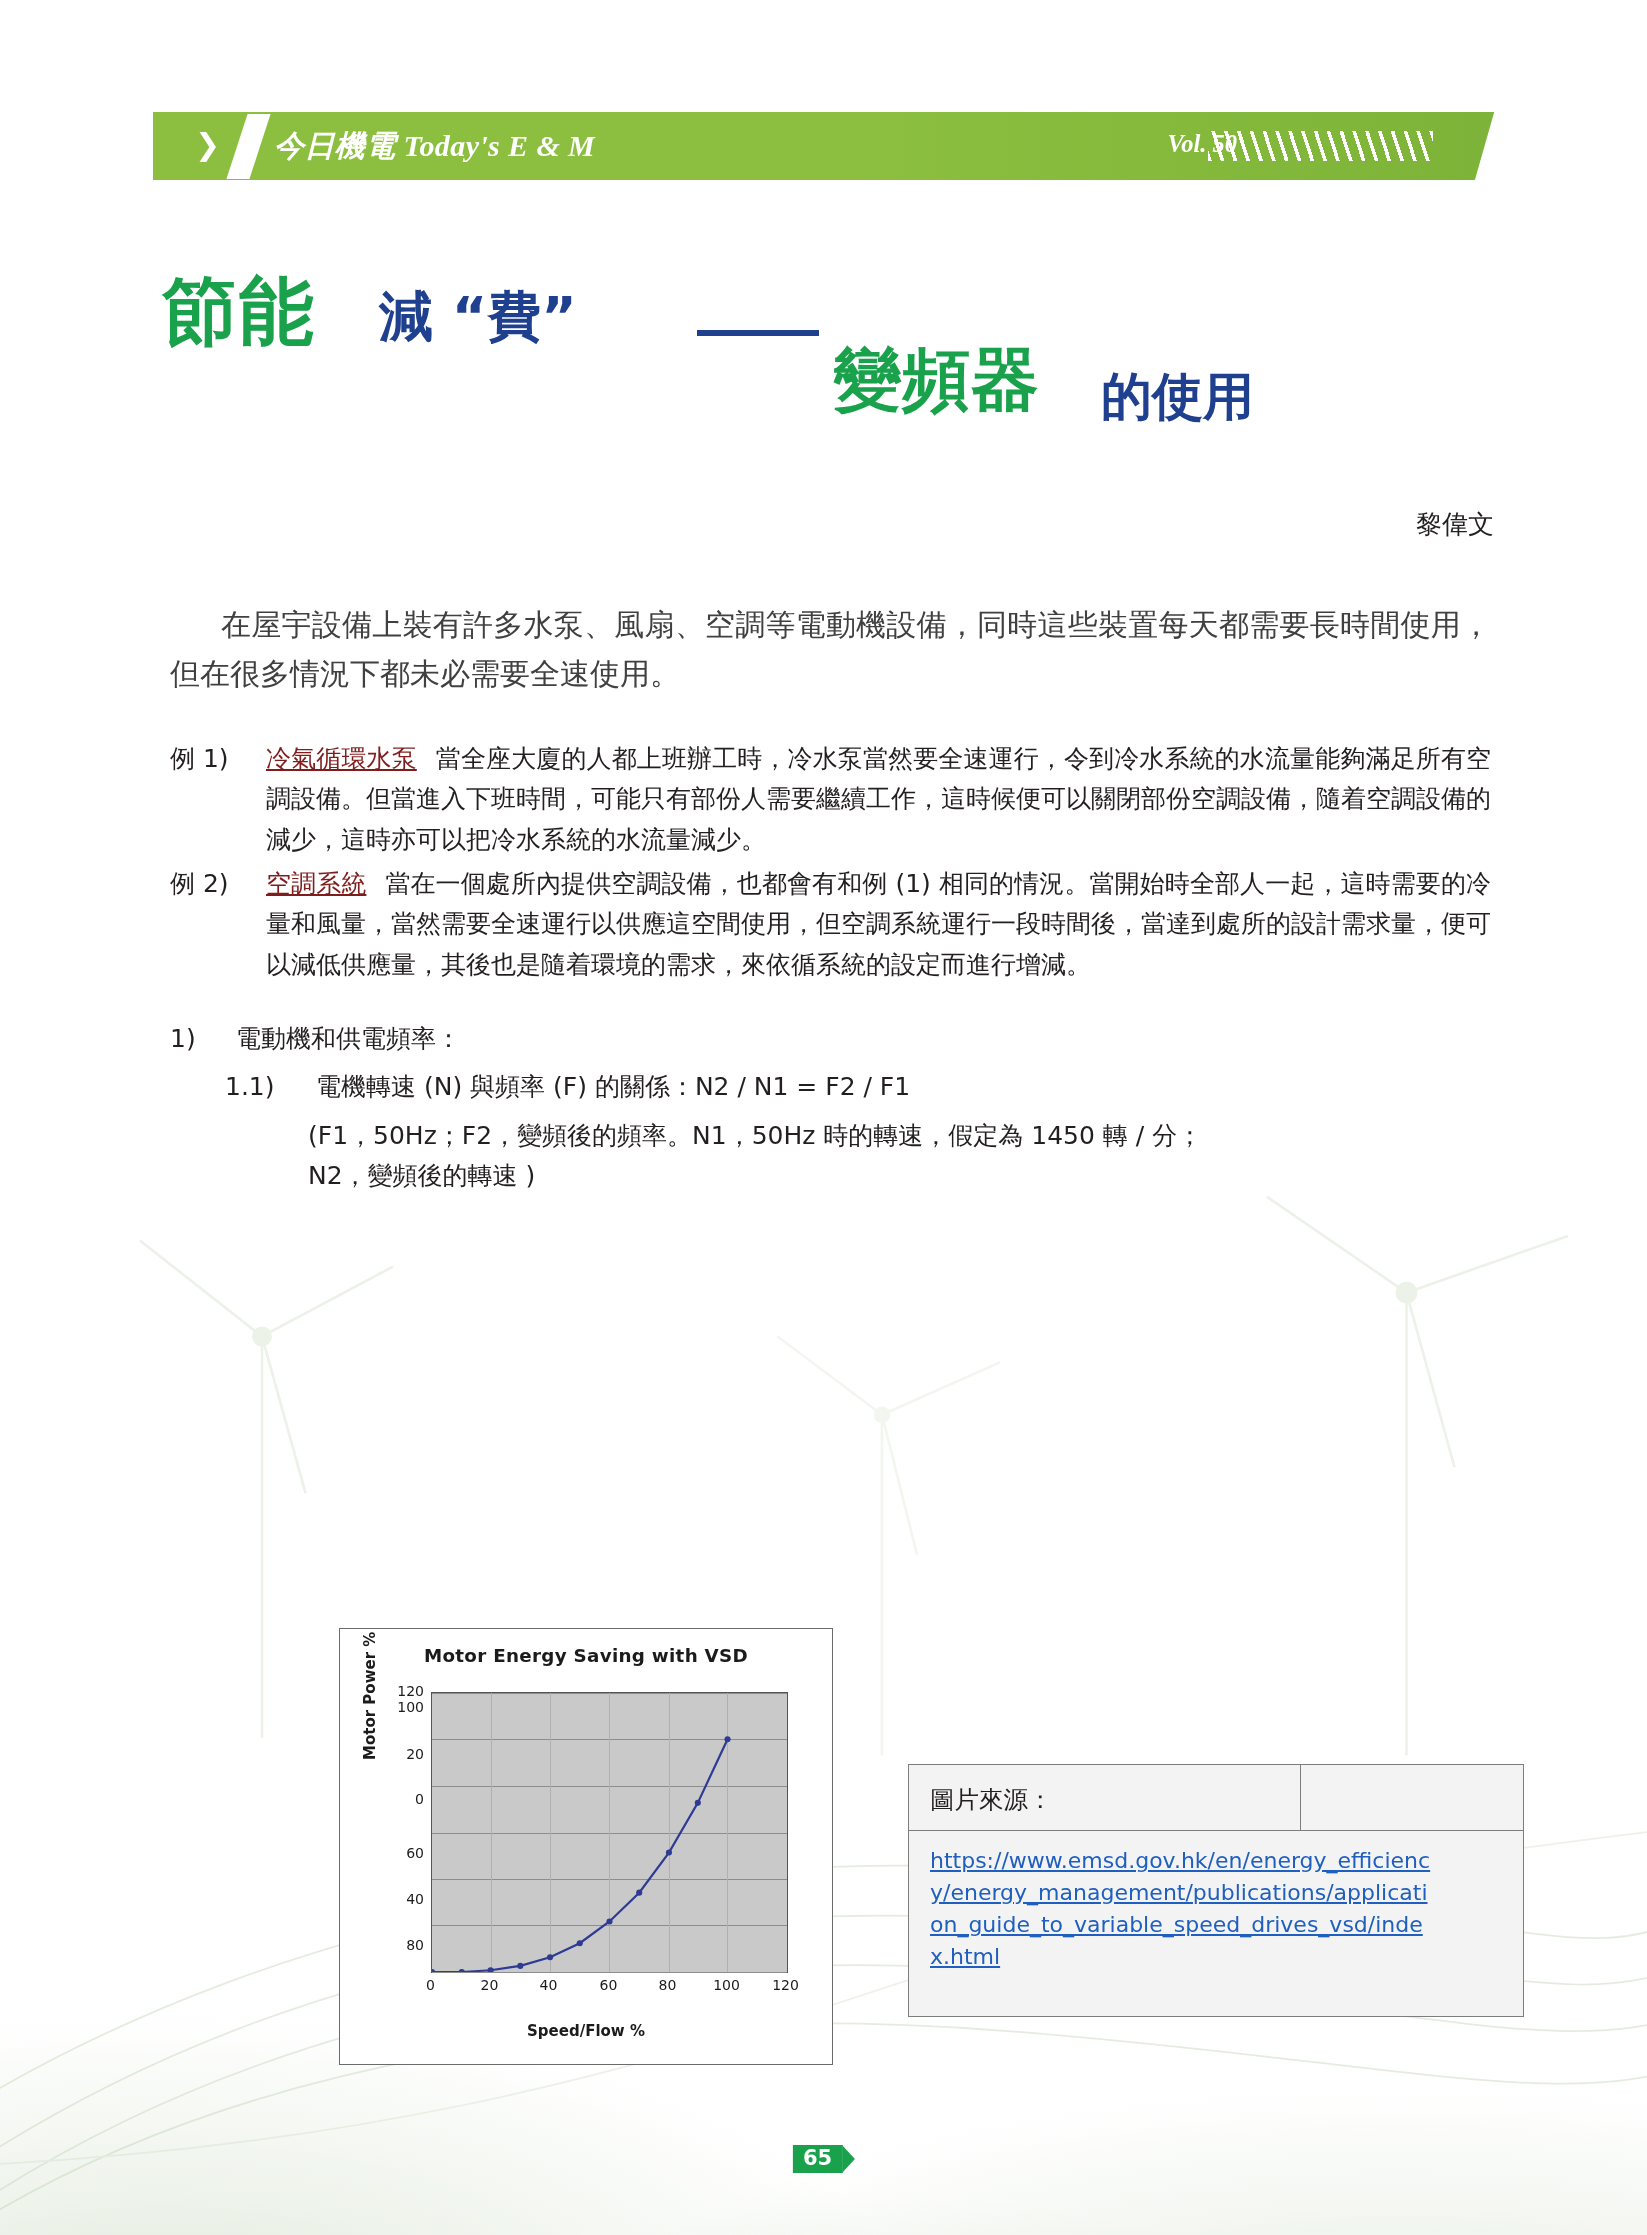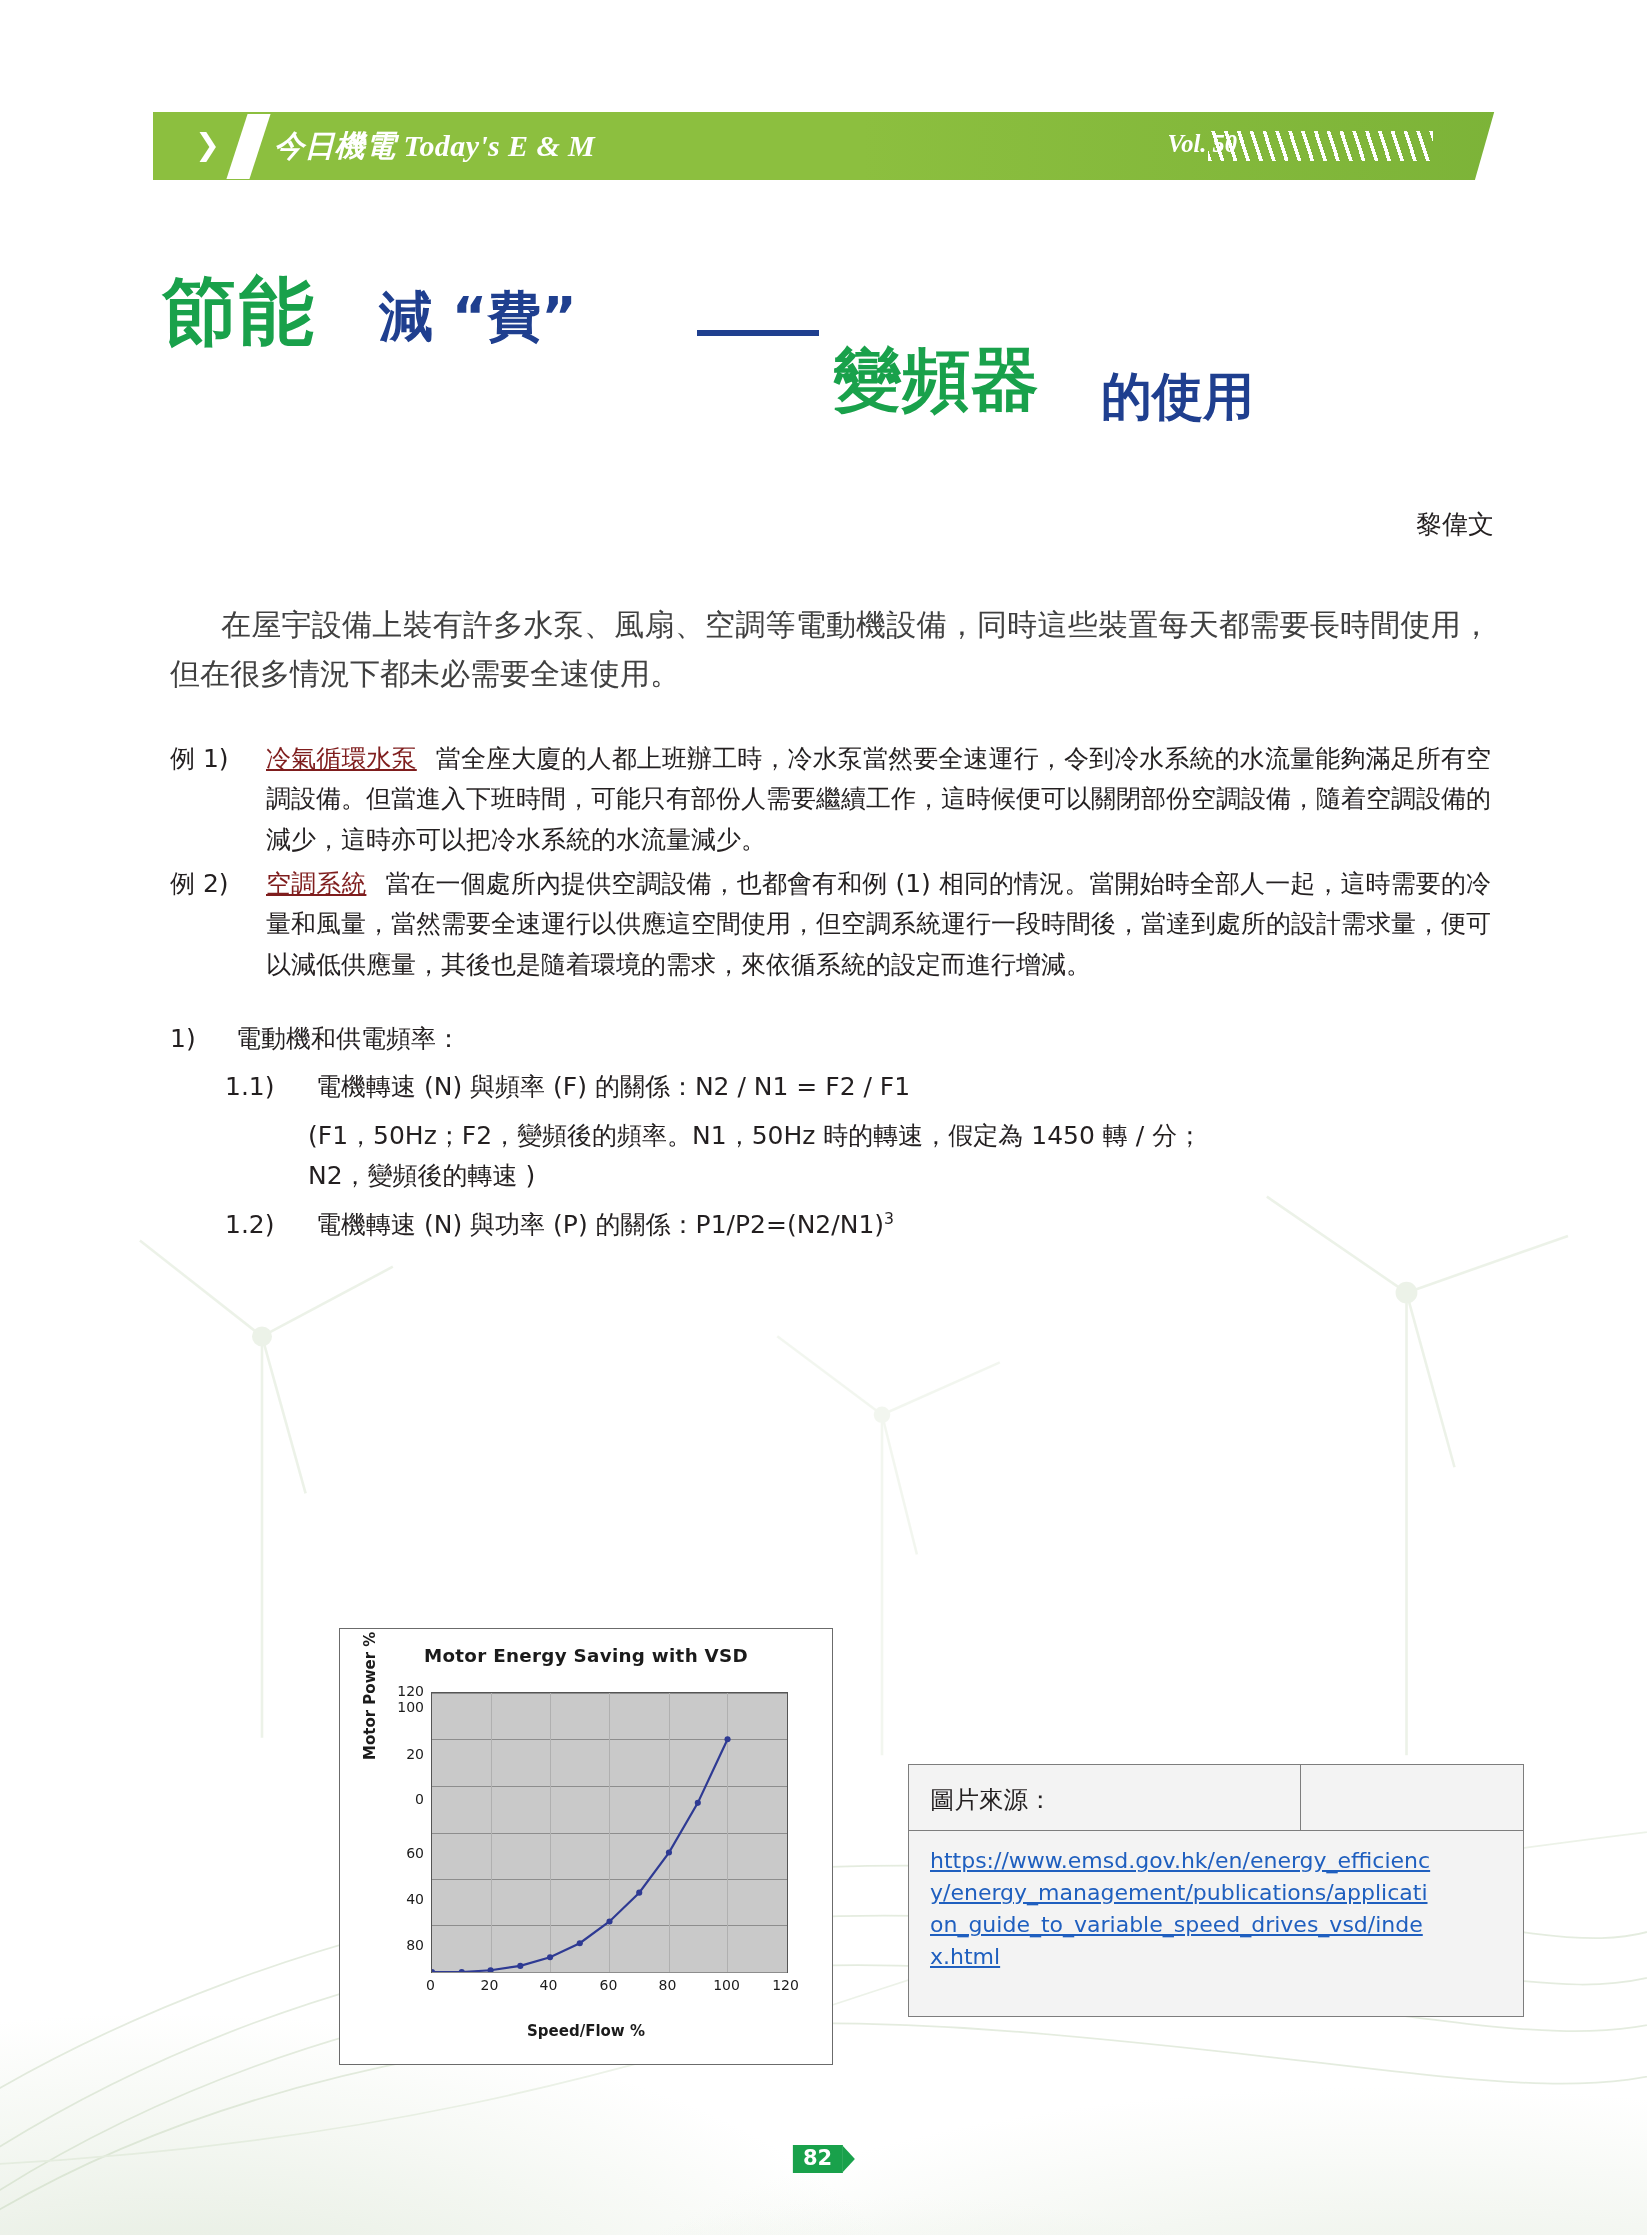--- a/index.html
+++ b/index.html
@@ -272,26 +272,20 @@
     <div class="num-body">電動機和供電頻率：</div>
   </div>
 
   <div class="sub-row">
     <div class="sub-label">1.1)</div>
     <div class="sub-body">電機轉速 (N) 與頻率 (F) 的關係：N2 / N1 = F2 / F1</div>
   </div>
   <div class="sub-cont">(F1，50Hz；F2，變頻後的頻率。N1，50Hz 時的轉速，假定為 1450 轉 / 分；</div>
   <div class="sub-cont">N2，變頻後的轉速 )</div>
 
-  <div class="sub-row">
-    <div class="sub-label">1.2)</div>
-    <div class="sub-body">
-      <span>電機轉速 (N) 與功率 (P) 的關係：P1/P2=(N2/N1)</span><sup>3</sup>
-    </div>
-  </div>
 
 </div>
 
 <div class="figure">
   <div class="fig-title">Motor Energy Saving with VSD</div>
   <div class="ylab">Motor Power %</div>
 
   <div class="ytick" style="left:35px;top:162px;">0</div>
   <div class="ytick" style="left:35px;top:117px;">20</div>
   <div class="ytick" style="left:35px;top:262px;">40</div>
@@ -344,16 +338,16 @@
 
 <div class="srcbox">
   <div class="hdr">
     <span>圖片來源：</span>
     <div class="cell-div"></div>
   </div>
   <div class="url">https://www.emsd.gov.hk/en/energy_efficiency/energy_management/publications/application_guide_to_variable_speed_drives_vsd/index.html</div>
 </div>
 
 <div class="pageno">
-  <div class="box">82</div>
+  <div class="box">65</div>
   <div class="tri"></div>
 </div>
 
 
 </body></html>

